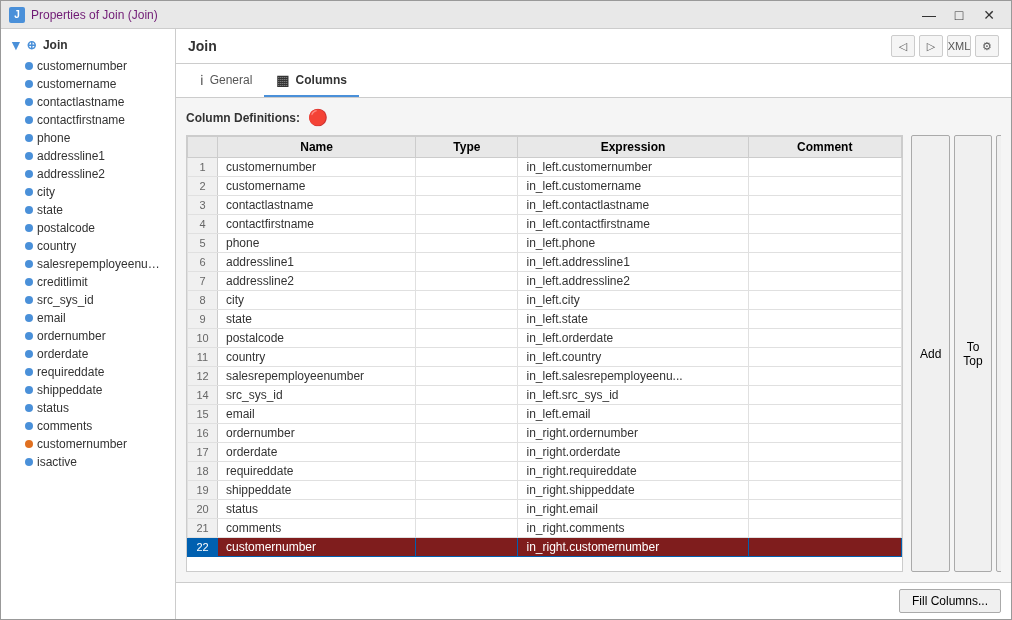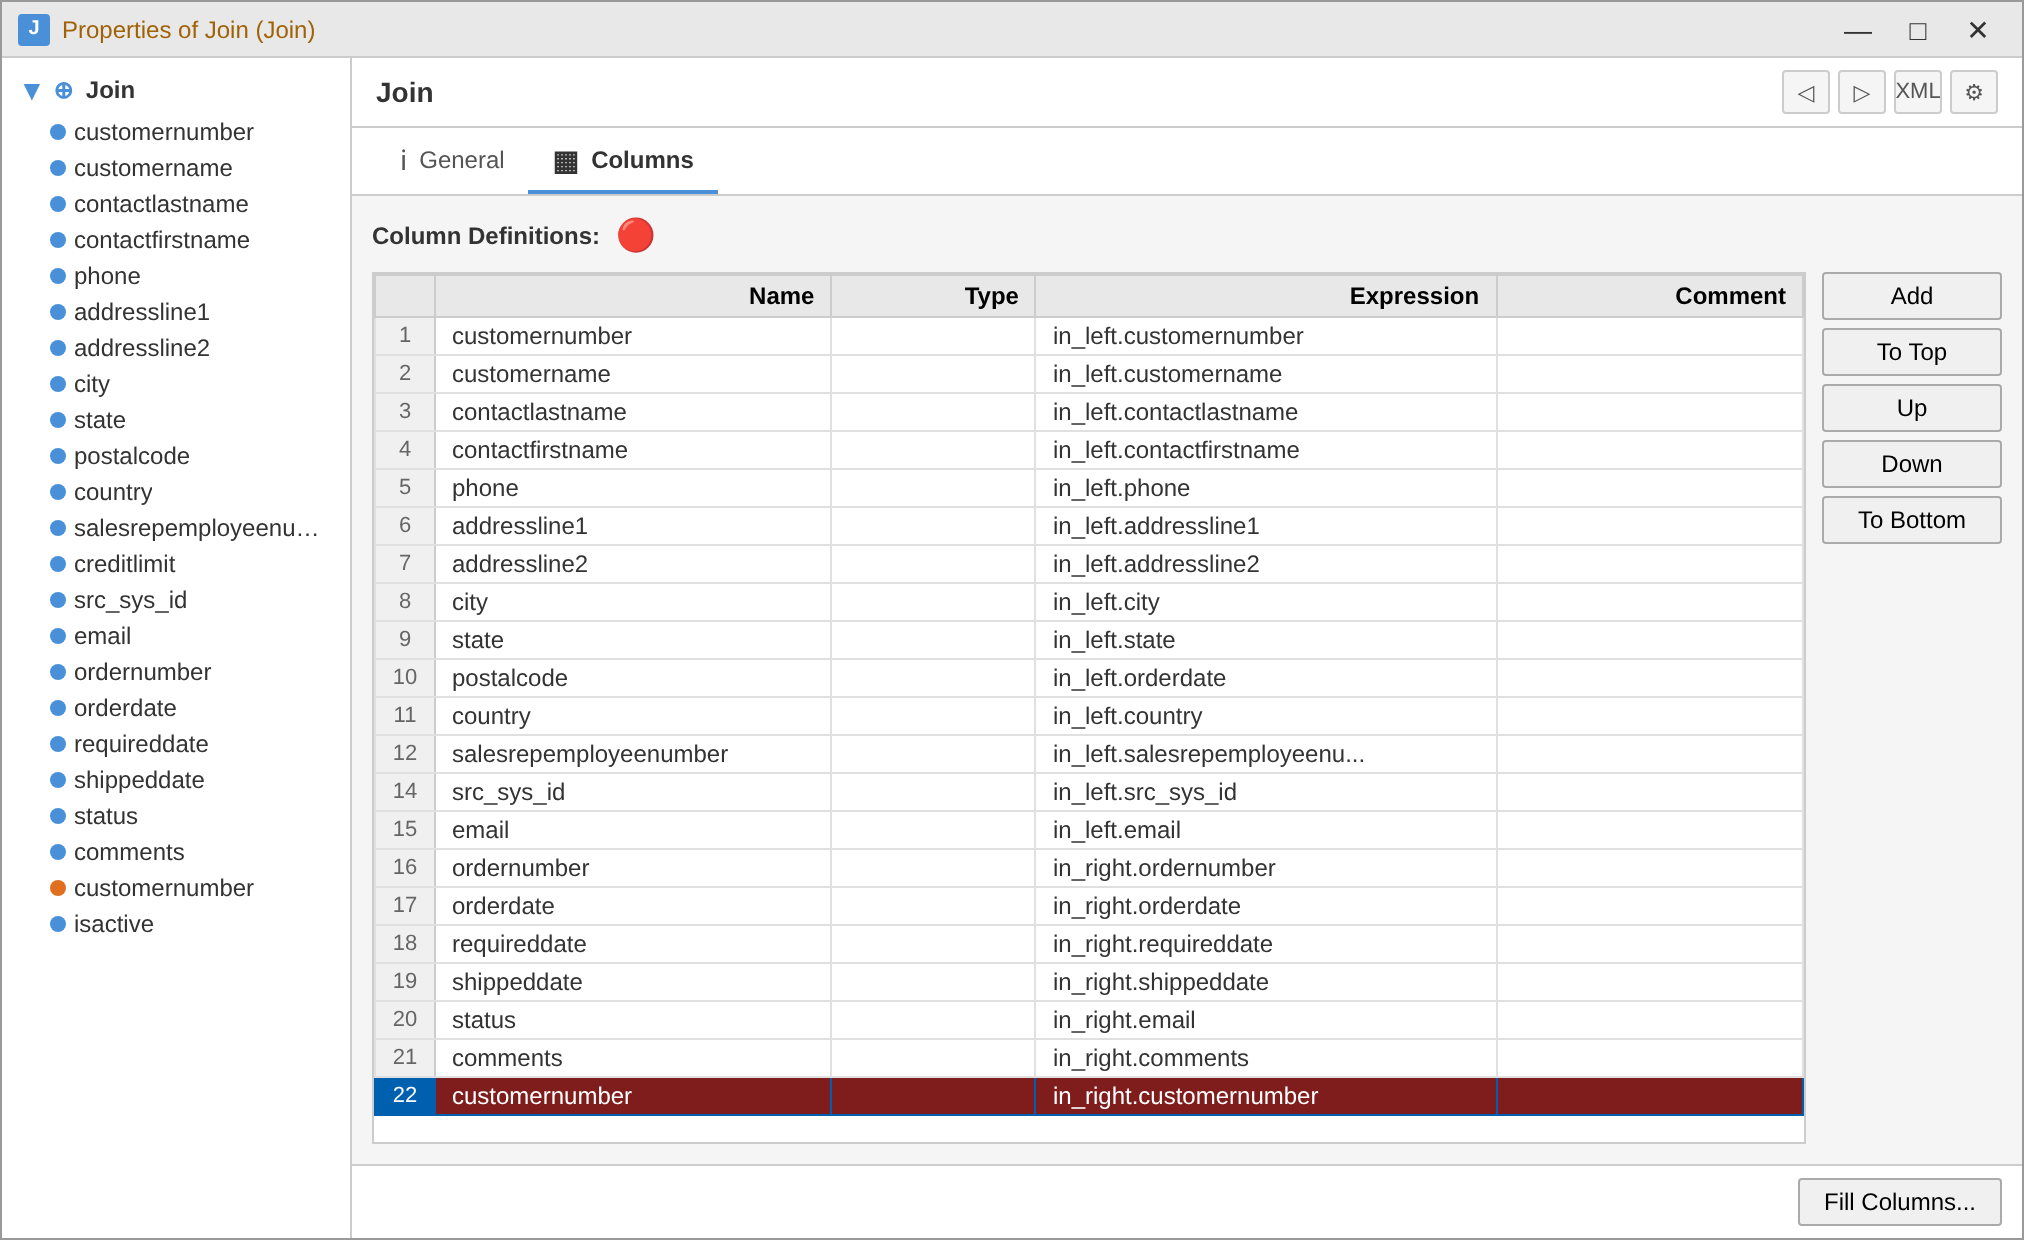--- a/index.html
+++ b/index.html
@@ -2,21 +2,21 @@
 <html><head>
   <meta charset="utf-8">
   <style>
     * { box-sizing: border-box; margin: 0; padding: 0; font-family: 'Segoe UI', Tahoma, sans-serif; font-size: 12px; }
     body { background: #f0f0f0; width: 1012px; height: 620px; overflow: hidden; }
 
     .window { width: 1012px; height: 620px; background: #f0f0f0; border: 1px solid #999; display: flex; flex-direction: column; }
 
     .title-bar { background: #e8e8e8; border-bottom: 1px solid #ccc; height: 28px; display: flex; align-items: center; padding: 0 8px; user-select: none; }
     .title-bar-icon { width: 16px; height: 16px; margin-right: 6px; background: #4a90d9; border-radius: 2px; display: flex; align-items: center; justify-content: center; color: white; font-size: 10px; font-weight: bold; }
-    .title-bar-text { flex: 1; font-size: 12px; color: #a16207; }
+    .title-bar-text { flex: 1; font-size: 12px; color: #701a75; }
     .title-bar-buttons { display: flex; gap: 2px; }
     .title-btn { width: 28px; height: 22px; border: none; background: transparent; cursor: pointer; display: flex; align-items: center; justify-content: center; font-size: 14px; color: #333; }
 
     .main-content { display: flex; flex: 1; overflow: hidden; }
 
     
     .left-panel { width: 175px; background: white; border-right: 1px solid #ccc; overflow-y: auto; padding: 4px 0; }
     .tree-root { padding: 4px 8px; display: flex; align-items: center; gap: 4px; font-weight: bold; }
     .tree-item { padding: 2px 8px 2px 24px; display: flex; align-items: center; gap: 4px; cursor: pointer; white-space: nowrap; overflow: hidden; }
     .tree-dot { width: 8px; height: 8px; border-radius: 50%; background: #4a90d9; flex-shrink: 0; }
@@ -39,29 +39,29 @@
     .tab-content { flex: 1; display: flex; flex-direction: column; padding: 10px; overflow: hidden; }
 
     .col-def-row { display: flex; align-items: center; gap: 8px; margin-bottom: 8px; }
     .col-def-label { font-size: 12px; font-weight: bold; color: #333; }
     .col-def-error { color: red; font-size: 16px; cursor: pointer; }
 
     .table-and-buttons { display: flex; gap: 8px; flex: 1; overflow: hidden; }
 
     .table-container { flex: 1; border: 1px solid #ccc; background: white; overflow: auto; }
     table { width: 100%; border-collapse: collapse; }
-    thead th { background: #e8e8e8; border: 1px solid #ccc; padding: 3px 8px; text-align: right; font-weight: bold; font-size: 12px; position: sticky; top: 0; z-index: 1; }
+    thead th { background: #e8e8e8; border: 1px solid #ccc; padding: 3px 8px; text-align: center; font-weight: bold; font-size: 12px; position: sticky; top: 0; z-index: 1; }
     thead th:first-child { width: 30px; text-align: center; }
     tbody td { border: 1px solid #e0e0e0; padding: 2px 8px; font-size: 12px; color: #333; white-space: nowrap; overflow: hidden; text-overflow: ellipsis; max-width: 200px; }
     tbody td:first-child { background: #f0f0f0; text-align: center; color: #666; font-size: 11px; border-right: 1px solid #ccc; }
     tbody tr.selected { background: #7f1d1d; color: white; }
     tbody tr.selected td { color: white; border-color: #0060b0; }
     tbody tr.selected td:first-child { background: #0060b0; color: white; }
 
-    .side-buttons { display: flex; flex-direction: column; gap: 4px; width: 90px; }
+    .side-buttons { display: flex; flex-direction: row; gap: 4px; width: 90px; }
     .side-btn { padding: 4px 8px; border: 1px solid #aaa; background: #f0f0f0; cursor: pointer; font-size: 12px; text-align: center; border-radius: 2px; }
 
     .bottom-bar { border-top: 1px solid #ccc; padding: 6px 10px; display: flex; justify-content: flex-end; background: white; }
     .fill-btn { padding: 4px 12px; border: 1px solid #aaa; background: #f0f0f0; cursor: pointer; font-size: 12px; border-radius: 2px; }
   </style>
 </head>
 <body>
 
 <div class="window">
 

